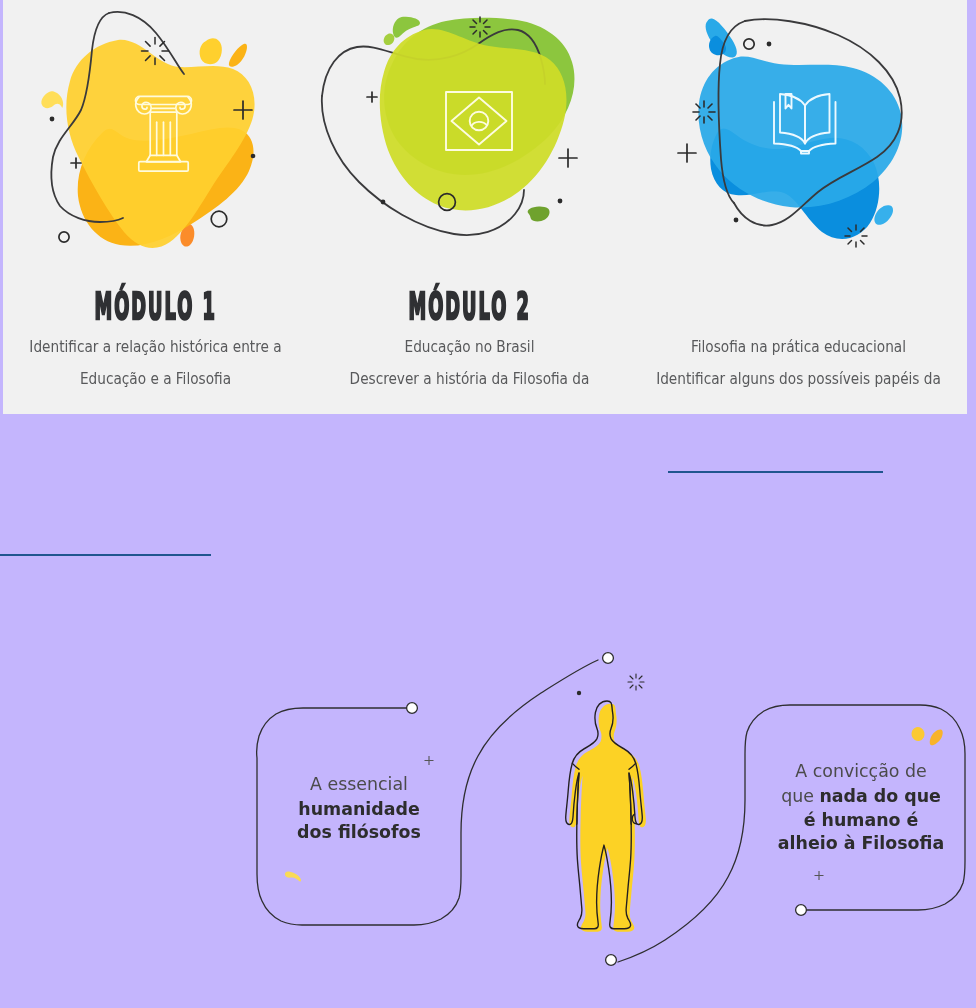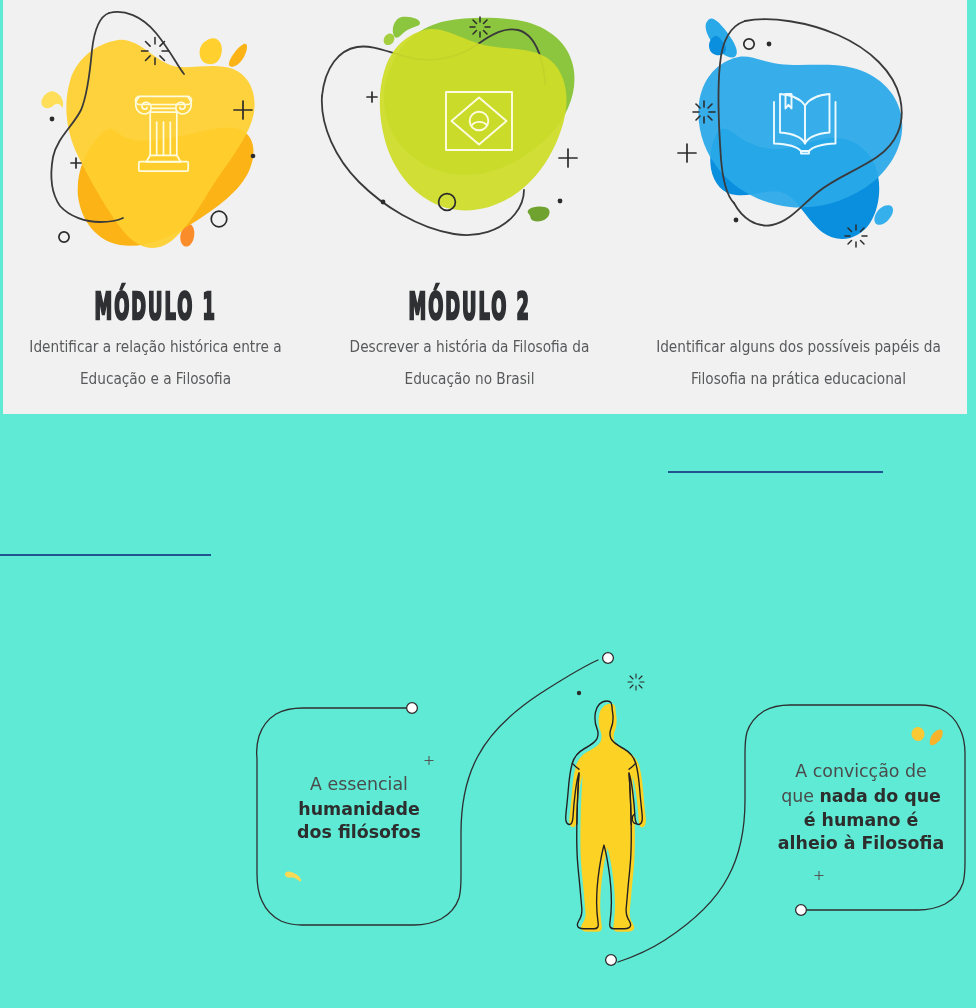--- a/index.html
+++ b/index.html
@@ -1,19 +1,19 @@
 <!DOCTYPE html>
 <html><head>
 <meta charset="utf-8">
 <title>Modulos</title>
 <style>
   html,body{margin:0;padding:0;background:#ffffff;}
   body{width:976px;height:1008px;overflow:hidden;
        font-family:"DejaVu Sans",sans-serif;}
-  #page{position:relative;width:976px;height:1008px;background:#5eead4;}
+  #page{position:relative;width:976px;height:1008px;background:#c4b5fd;}
 
   .panel{position:absolute;left:3px;top:0;width:964px;height:414px;background:#f1f1f1;}
 
   .card{position:absolute;top:0;width:321px;height:414px;}
   .card-art{position:absolute;left:0;top:0;width:321px;height:272px;}
 
   .mtitle{position:absolute;left:0;top:289px;width:321px;text-align:center;
      font-family:"DejaVu Sans",sans-serif;font-weight:bold;font-size:36px;color:#2f3033;line-height:36px;}
   .mtitle span{display:inline-block;transform:scaleY(1.05) scaleX(0.494);transform-origin:50% 100%;letter-spacing:4px;
      -webkit-text-stroke:2.6px #2f3033;paint-order:stroke fill;}
@@ -142,22 +142,22 @@
         </g>
 
         <circle cx="74" cy="202" r="2.4" fill="#2b2b2b"></circle>
         <circle cx="251" cy="201" r="2.4" fill="#2b2b2b"></circle>
 
         <circle cx="138" cy="202" r="8.4" fill="none" stroke="#2b2b2b" stroke-width="1.7"></circle>
       </svg>
     </div>
     <div class="mtitle"><span>MÓDULO 2</span></div>
     <div class="mdesc">
+      <div>Educação no Brasil</div>
       <div>Descrever a história da Filosofia da</div>
-      <div>Educação no Brasil</div>
     </div>
   </div>
 
   <div class="card" style="left:638px;">
     <div class="card-art">
       <svg width="321" height="272" viewBox="0 0 321 272" xmlns="http://www.w3.org/2000/svg">
 
         <path d="M69.5 21 C 66 24.5 67.5 32 73 41 C 79 50.5 89 58.5 95 57.5 C 100.5 56.5 100 49 94 39.5 C 88 30 79 19 74 18.5 C 71.5 18.3 70.5 19.5 69.5 21 Z" fill="#29a9e8"></path>
         <path d="M77 36 C 72 38 70 44 71.5 49 C 73 54.5 80 57 85 54 C 89 51.5 89 46.5 85 42 C 82 38.5 79.5 35 77 36 Z" fill="#0a8ede"></path>
         <path d="M252 205.5 C 246 204 239 209.5 237 216 C 235 222 238 226 243.5 224.5 C 249 223 254.5 216 255 211 C 255.3 207.8 254 206 252 205.5 Z" fill="#36b0ec"></path>
@@ -205,22 +205,22 @@
 
         <path stroke="#2b2b2b" stroke-width="1.7" stroke-linecap="round" fill="none" d="M49 144 L 49 162 M40 153 L 58 153"></path>
 
         <circle cx="131" cy="44" r="2.4" fill="#2b2b2b"></circle>
         <circle cx="98" cy="220" r="2.4" fill="#2b2b2b"></circle>
 
         <circle cx="111" cy="44" r="5.2" fill="none" stroke="#2b2b2b" stroke-width="1.7"></circle>
       </svg>
     </div>
     <div class="mdesc">
+      <div>Filosofia na prática educacional</div>
       <div>Identificar alguns dos possíveis papéis da</div>
-      <div>Filosofia na prática educacional</div>
     </div>
   </div>
 
   <div class="bluelink" style="left:668px;top:471px;width:215px;"></div>
   <div class="bluelink" style="left:0px;top:554px;width:211px;"></div>
 
   <div class="bottom">
     <svg width="976" height="368" viewBox="0 0 976 368" xmlns="http://www.w3.org/2000/svg">
       <g fill="none" stroke="#2e2e30" stroke-width="1.3" stroke-linecap="round" stroke-linejoin="round">
 

